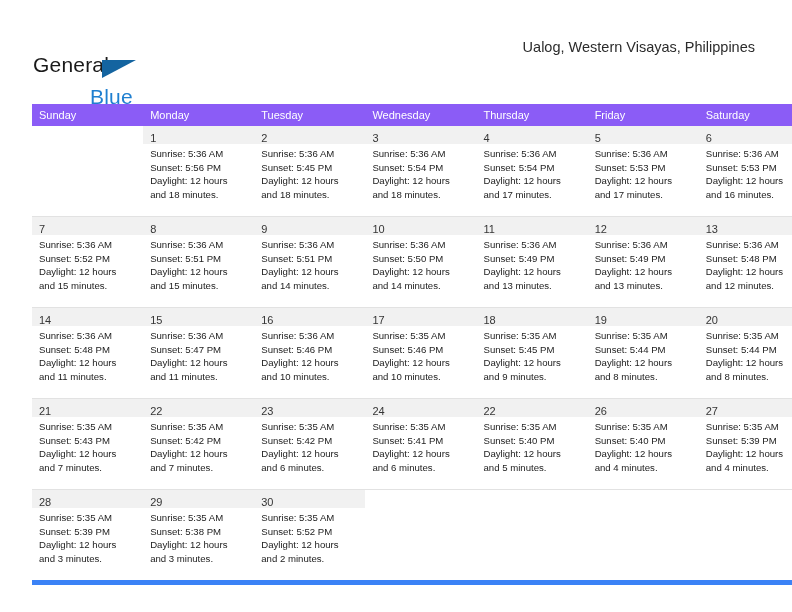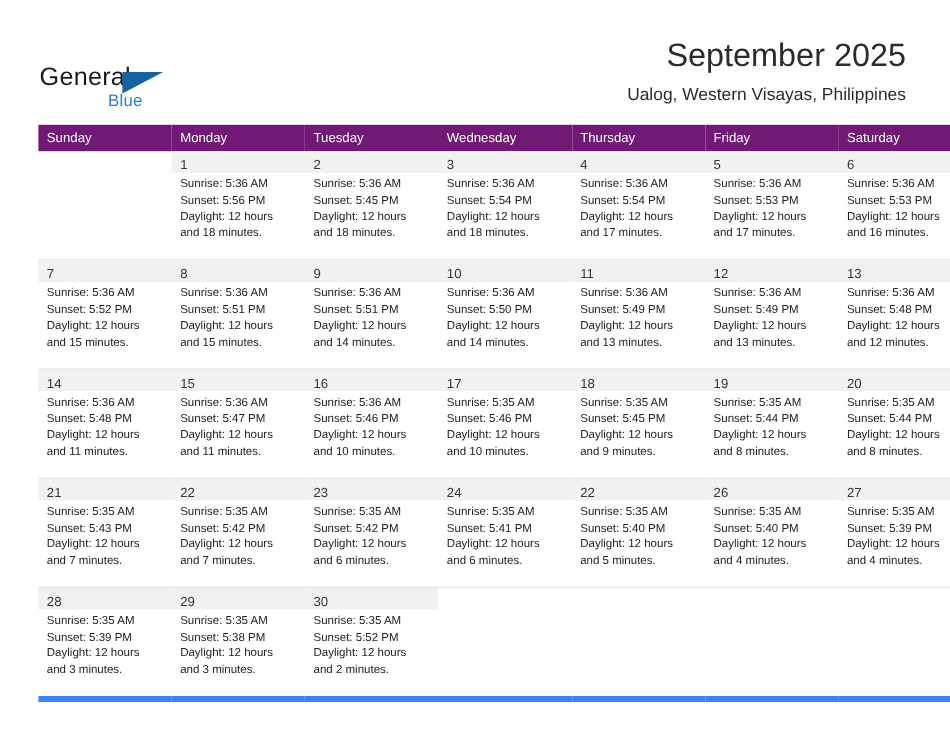--- a/index.html
+++ b/index.html
@@ -51,22 +51,22 @@
     left: 69px;
     top: 7px;
     width: 0;
     height: 0;
     border-top: 18px solid #1464a0;
     border-right: 34px solid transparent;
   }
   .brand-blue {
     position: absolute;
     left: 57px;
-    top: 22px;
-    font-size: 14px;
+    top: 32px;
+    font-size: 21px;
     letter-spacing: 0.2px;
     color: #1f7fd0;
     font-family: "Liberation Sans", sans-serif;
   }
   .title-block {
     position: absolute;
     right: 37px;
     top: 30px;
     text-align: right;
   }
@@ -87,21 +87,21 @@
   
   .calendar {
     position: absolute;
     left: 32px;
     top: 104px;
     width: 729px;
     border-collapse: collapse;
     table-layout: fixed;
   }
   .calendar th {
-    background: #701a75;
+    background: #8b5cf6;
     color: #ffffff;
     font-size: 11px;
     font-weight: normal;
     text-align: left;
     padding: 5px 0 5px 7px;
     height: 11px;
     border: none;
     width: 104.14px;
   }
   .calendar td {
@@ -153,21 +153,20 @@
 
   <div class="header">
 
     <div class="brand">
       <span class="brand-general">General</span>
       <span class="brand-triangle"></span>
       <span class="brand-blue">Blue</span>
     </div>
 
     <div class="title-block">
-      <div class="cal-title">September 2025</div>
       <div class="cal-subtitle">Ualog, Western Visayas, Philippines</div>
     </div>
 
   </div>
 
   <table class="calendar">
     <thead>
       <tr>
         <th>Sunday</th>
         <th>Monday</th>

